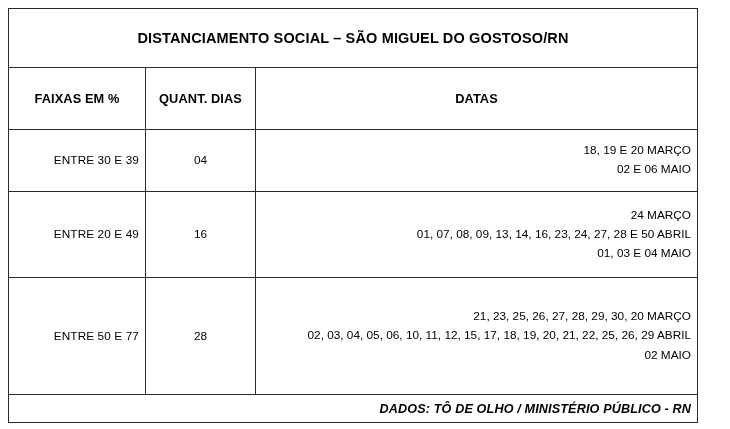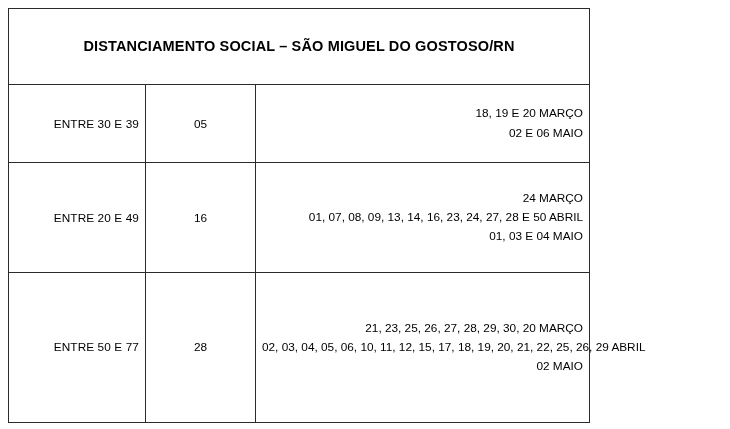--- a/index.html
+++ b/index.html
@@ -22,21 +22,21 @@
     width: 730px;
     height: 429px;
     background: #ffffff;
     box-sizing: border-box;
   }
 
   .table-wrap {
     position: absolute;
     left: 8px;
     top: 8px;
-    width: 582px;
+    width: 690px;
     height: 415px;
     box-sizing: border-box;
   }
 
   table.dist-table {
     width: 100%;
     height: 100%;
     border-collapse: collapse;
     table-layout: fixed;
     background: #ffffff;
@@ -118,24 +118,29 @@
       <colgroup>
         <col class="c-faixa">
         <col class="c-dias">
         <col class="c-datas">
       </colgroup>
       <tbody>
         <tr>
           <td class="title-cell" colspan="3">DISTANCIAMENTO SOCIAL – SÃO MIGUEL DO GOSTOSO/RN</td>
         </tr>
 
+        <tr>
+          <td class="head-cell">FAIXAS EM %</td>
+          <td class="head-cell">QUANT. DIAS</td>
+          <td class="head-cell">DATAS</td>
+        </tr>
 
         <tr class="row-h-1">
           <td class="cell-faixa">ENTRE 30 E 39</td>
-          <td class="cell-dias">05</td>
+          <td class="cell-dias">04</td>
           <td class="cell-datas">
             <span class="dline">18, 19 E 20 MARÇO</span>
             <span class="dline">02 E 06 MAIO</span>
           </td>
         </tr>
 
         <tr class="row-h-2">
           <td class="cell-faixa">ENTRE 20 E 49</td>
           <td class="cell-dias">16</td>
           <td class="cell-datas">
@@ -149,16 +154,19 @@
           <td class="cell-faixa">ENTRE 50 E 77</td>
           <td class="cell-dias">28</td>
           <td class="cell-datas">
             <span class="dline">21, 23, 25, 26, 27, 28, 29, 30, 20 MARÇO</span>
             <span class="dline">02, 03, 04, 05, 06, 10, 11, 12, 15, 17, 18, 19, 20, 21, 22, 25, 26, 29 ABRIL</span>
             <span class="dline">02 MAIO</span>
           </td>
         </tr>
 
 
+        <tr>
+          <td class="footer-cell" colspan="3">DADOS: TÔ DE OLHO / MINISTÉRIO PÚBLICO - RN</td>
+        </tr>
       </tbody>
     </table>
   </div>
 </div>
 
 </body></html>

